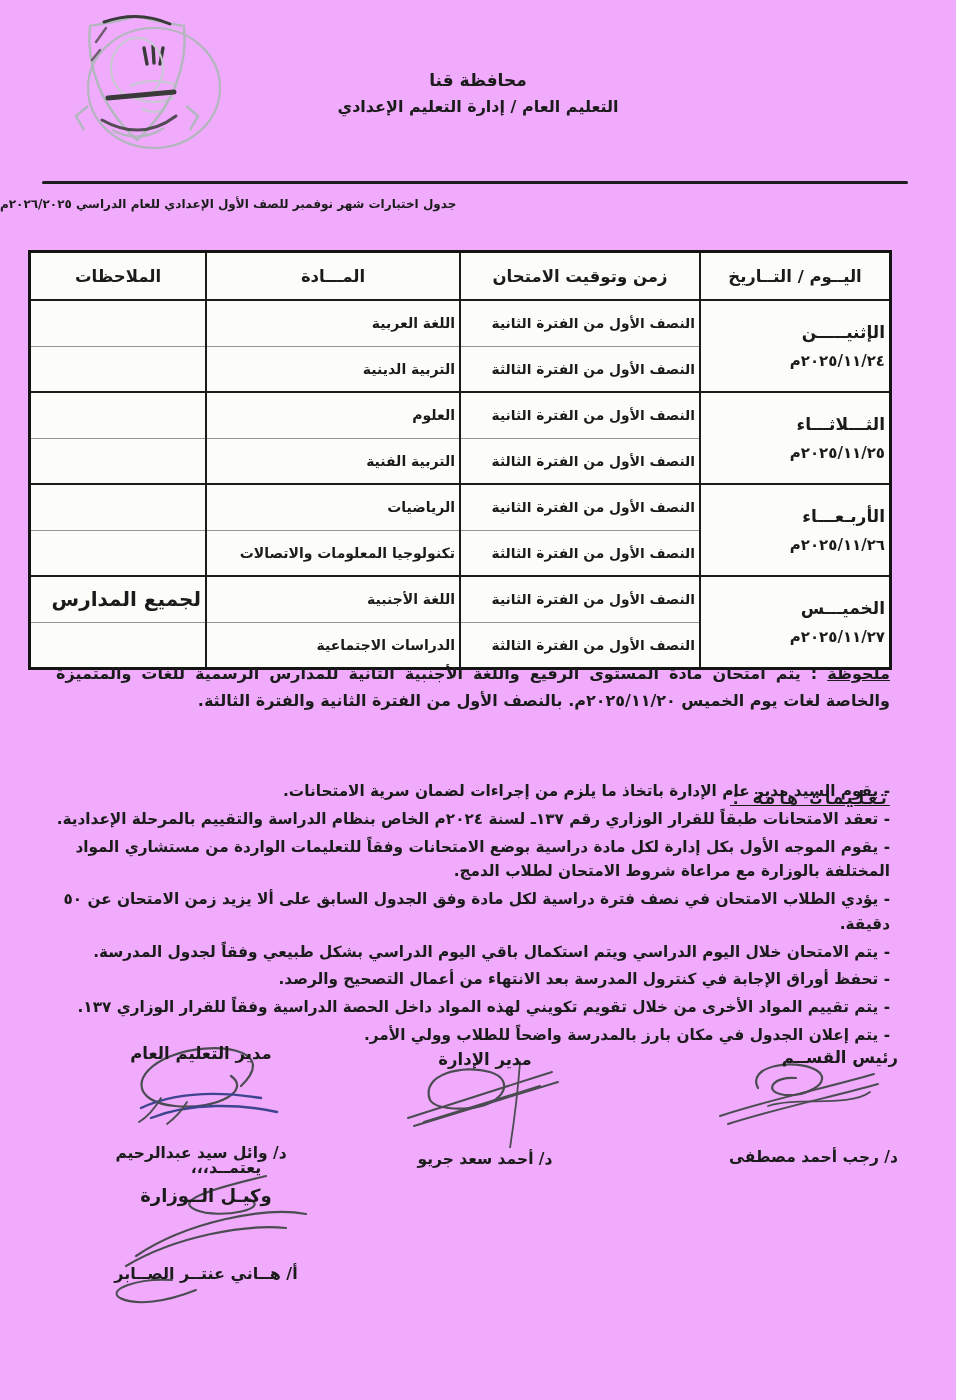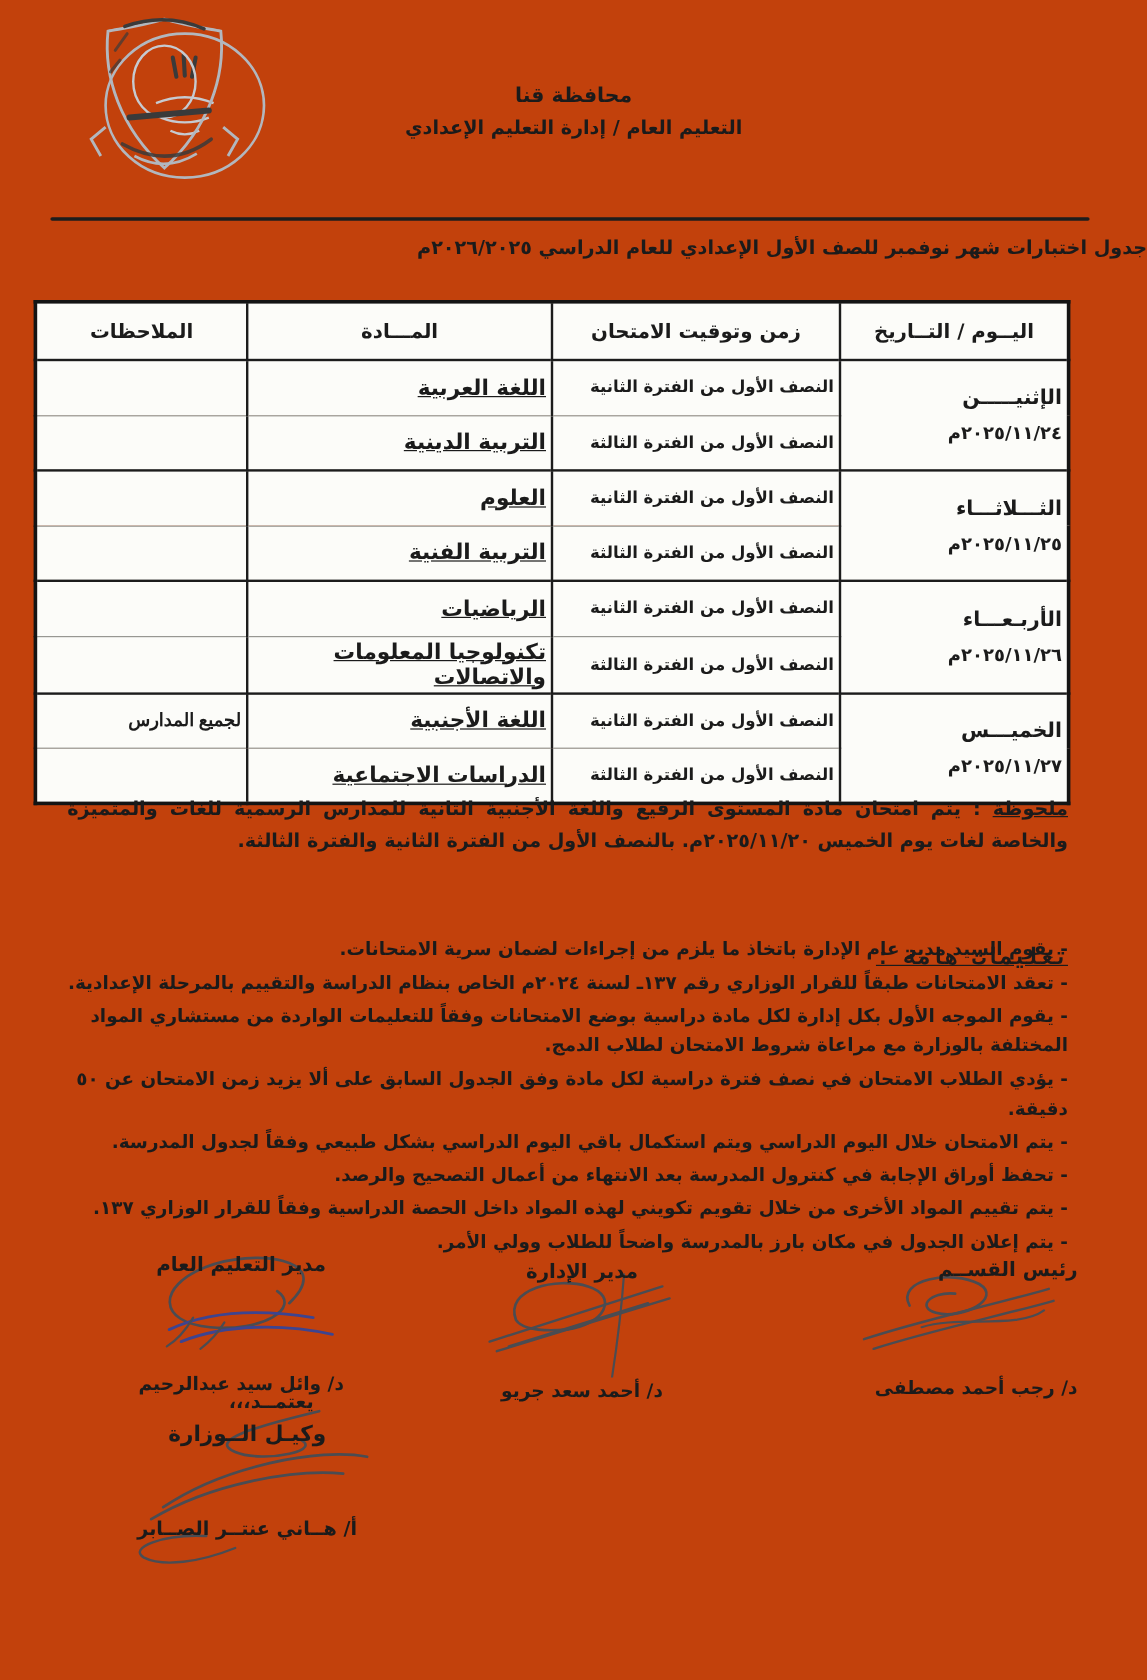--- a/index.html
+++ b/index.html
@@ -1,51 +1,51 @@
 <!DOCTYPE html>
 <html lang="ar" dir="rtl"><head>
 <meta charset="utf-8">
 <style>
   html,body{margin:0;padding:0;}
   body{background:#e8e8e6;font-family:"DejaVu Sans",sans-serif;}
   .page{
     position:relative;width:956px;height:1400px;margin:0 auto;
-    background:#c2410c;color:#1b1b1b;direction:rtl;overflow:hidden;
+    background:#f0abfc;color:#1b1b1b;direction:rtl;overflow:hidden;
     box-shadow:0 0 6px rgba(0,0,0,.25);
   }
   
   .hdr{position:absolute;top:70px;left:0;right:0;text-align:center;}
   .hdr div{font-weight:700;}
   .hdr .l1{font-size:17px;margin-bottom:7px;}
   .hdr .l2{font-size:17px;margin-bottom:8px;}
   .hdr .l3{font-size:16px;}
   .seal{position:absolute;top:14px;right:716px;left:auto;}
   .seal svg{display:block;}
   .emblem{position:absolute;top:2px;left:52px;}
   .rule{position:absolute;top:181px;left:42px;right:48px;height:3px;background:#1d1d1d;border-radius:2px;}
-  .title{position:absolute;top:197px;left:0;right:0;text-align:right;font-size:16px;font-weight:700;letter-spacing:0;}
+  .title{position:absolute;top:197px;left:0;right:0;text-align:left;font-size:12px;font-weight:700;letter-spacing:0;}
   
   table.sched{
     position:absolute;top:250px;right:64px;width:824px;
     border-collapse:collapse;table-layout:fixed;
     border:3px solid #141414;
   }
   table.sched th,table.sched td{
     border:2.4px solid #1c1c1c;vertical-align:middle;
     font-weight:700;padding:2px 4px;background:#fcfcf9;
   }
   table.sched th{font-size:16.5px;height:42px;}
   .w-day{width:180px;}.w-time{width:230px;}.w-subj{width:244px;}.w-note{width:166px;}
   tr.sub{height:46px;}
   td.day-cell{font-size:17px;}
   td.day-cell .dname{margin-bottom:10px;letter-spacing:1px;}
   td.day-cell .ddate{font-size:15px;}
   td.time-cell{font-size:13.8px;}
-  td.subj-cell{font-size:18px;text-decoration:underline;}
-  td.note-cell{font-size:15px;font-family:Liberation Serif, serif;}
+  td.subj-cell{font-size:14px;}
+  td.note-cell{font-size:20px;}
   tr.r-top td.slot{border-bottom:1.6px solid #979792;}
   tr.r-bot td.slot{border-top:1.6px solid #979792;}
   
   .note{position:absolute;top:660px;right:66px;left:56px;font-size:16px;font-weight:700;line-height:1.7;text-align:justify;text-align-last:right;}
   .note .nlabel{text-decoration:underline;}
   .instr-title{position:absolute;top:786px;right:66px;font-size:19px;font-weight:700;text-decoration:underline;font-family:Liberation Mono, monospace;}
   .instr{position:absolute;top:779px;right:66px;left:52px;font-size:15.3px;font-weight:700;line-height:1.62;}
   .instr .item{margin-bottom:3px;}
   
   .sigblock{position:absolute;height:118px;text-align:center;}

